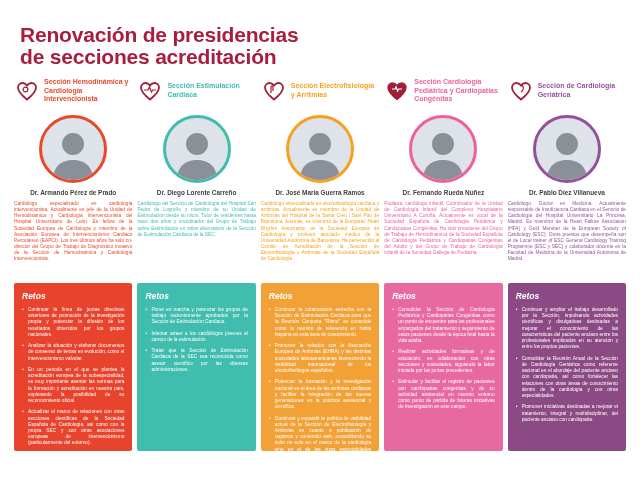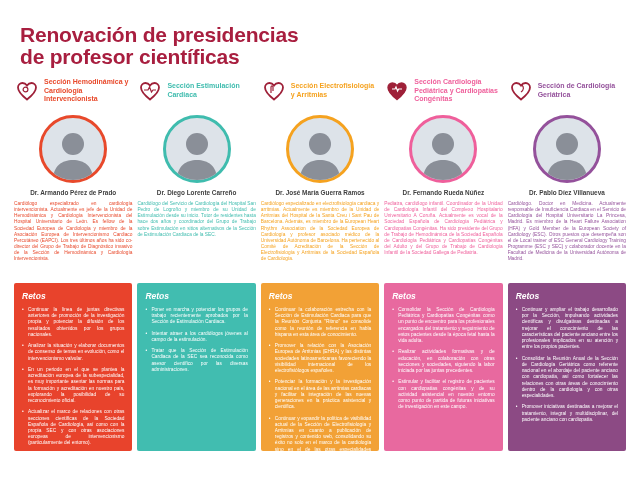--- a/index.html
+++ b/index.html
@@ -56,21 +56,21 @@
   }
   .retos-list li::before{content:"\2022";position:absolute;left:0;top:0;}
 </style>
 </head>
 <body>
 
 <div class="board">
 
   <h1 class="page-title" style="color: rgb(168, 30, 63);">
     <span>Renovación de presidencias</span><br>
-    <span>de profesor científicas</span>
+    <span>de secciones acreditación</span>
   </h1>
 
   <div class="cols">
 
     <section class="col" style="--accent: #e8492b; --box: #e8432c;">
       <header class="sec-head">
         <span class="heart">
           <svg viewBox="0 0 24 24">
               <path class="heart-path" d="M12 20.5 C5.5 15.5 3 12 3 8.6 C3 6 5 4 7.4 4 C9.2 4 10.9 5 12 6.6 C13.1 5 14.8 4 16.6 4 C19 4 21 6 21 8.6 C21 12 18.5 15.5 12 20.5 Z" fill="none" stroke-width="1.8" stroke="#9e2038"></path>
               <circle cx="10.5" cy="10.5" r="2.4" fill="none" stroke-width="1.2" class="heart-path" stroke="#9e2038"></circle>

